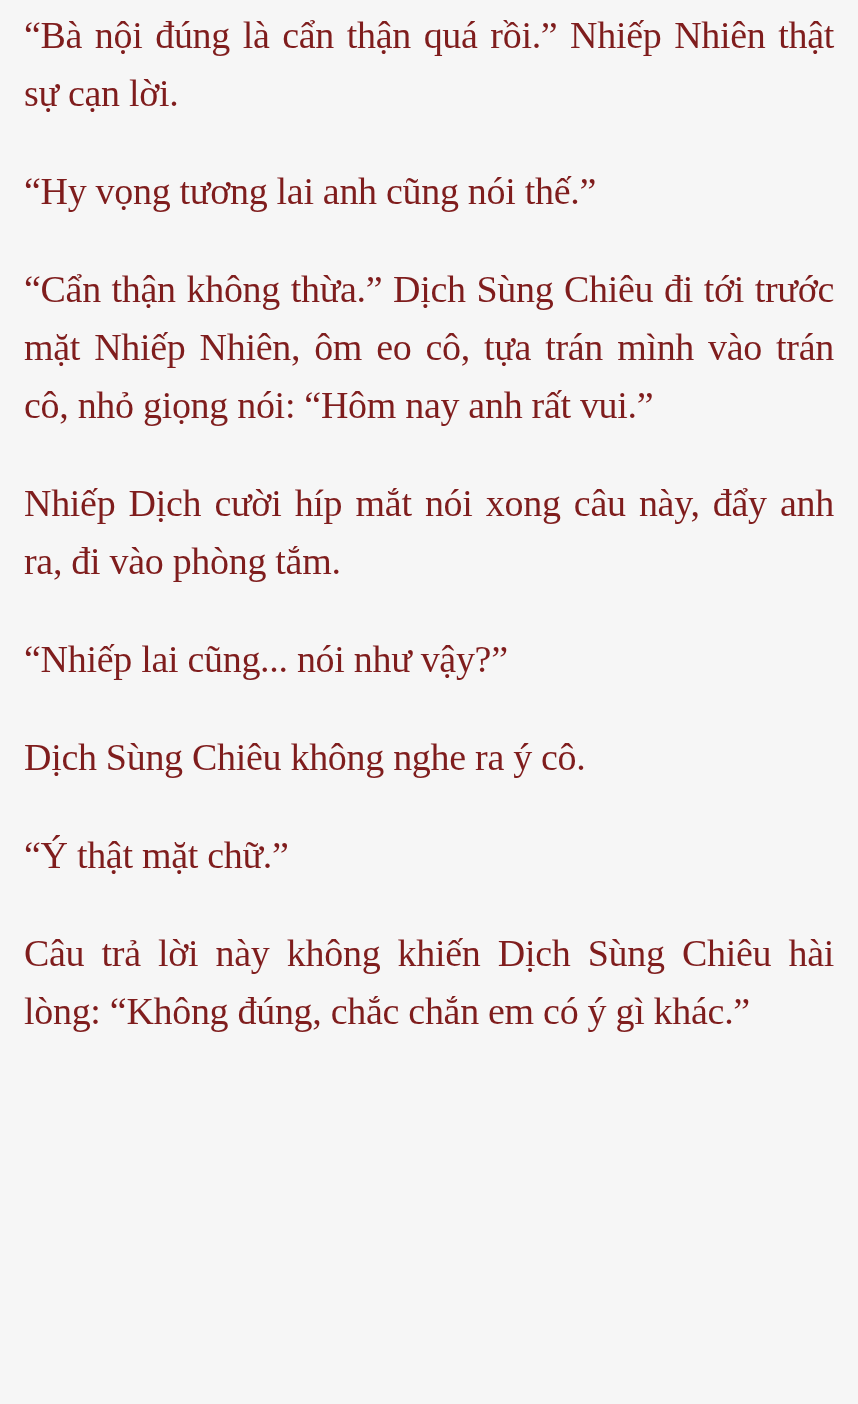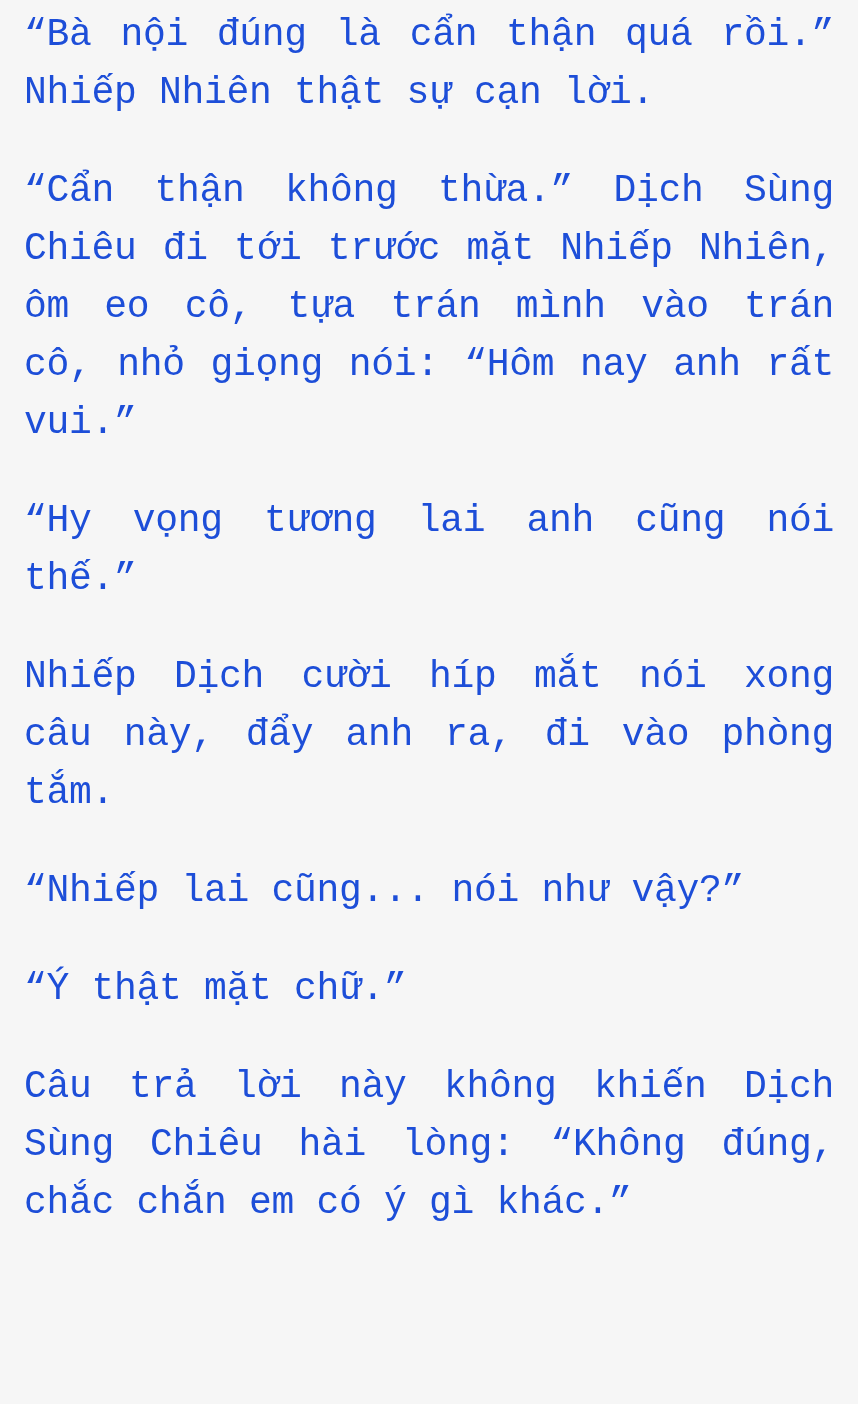--- a/index.html
+++ b/index.html
@@ -11,39 +11,39 @@
     height: 1404px;
     background: #f6f6f6;
     overflow: hidden;
     font-family: "Liberation Serif", "DejaVu Serif", serif;
   }
   .reader-page {
     box-sizing: border-box;
     width: 858px;
     height: 1404px;
     padding: 6px 24px 0 24px;
-    color: #1d4ed8;
-    font-family: Liberation Mono, monospace;
+    color: #7f1d1d;
   }
   .reader-page p {
     margin: 0 0 40px 0;
     font-size: 38px;
     line-height: 58px;
     text-align: justify;
     text-justify: inter-word;
     letter-spacing: -0.3px;
   }
   .reader-page p:last-child {
     margin-bottom: 12px;
   }
 </style>
 </head>
 <body>
 
 <main class="reader-page">
   <p>“Bà nội đúng là cẩn thận quá rồi.” Nhiếp Nhiên thật sự cạn lời.</p>
+  <p>“Hy vọng tương lai anh cũng nói thế.”</p>
   <p>“Cẩn thận không thừa.” Dịch Sùng Chiêu đi tới trước mặt Nhiếp Nhiên, ôm eo cô, tựa trán mình vào trán cô, nhỏ giọng nói: “Hôm nay anh rất vui.”</p>
-  <p>“Hy vọng tương lai anh cũng nói thế.”</p>
   <p>Nhiếp Dịch cười híp mắt nói xong câu này, đẩy anh ra, đi vào phòng tắm.</p>
   <p>“Nhiếp lai cũng... nói như vậy?”</p>
+  <p>Dịch Sùng Chiêu không nghe ra ý cô.</p>
   <p>“Ý thật mặt chữ.”</p>
   <p>Câu trả lời này không khiến Dịch Sùng Chiêu hài lòng: “Không đúng, chắc chắn em có ý gì khác.”</p>
 </main>
 
 </body></html>

